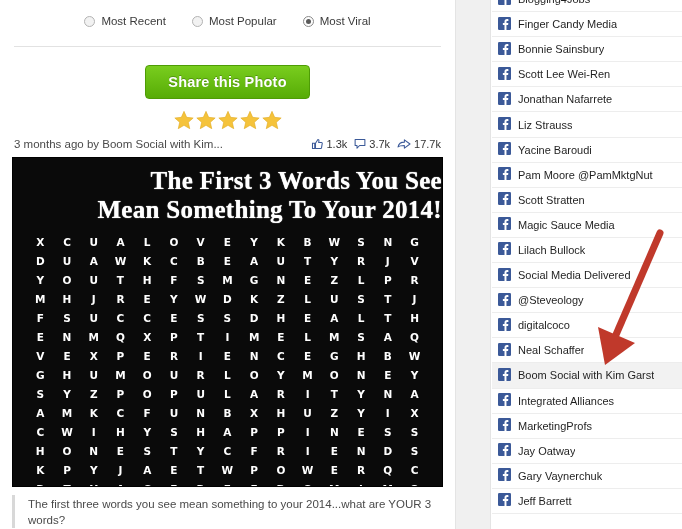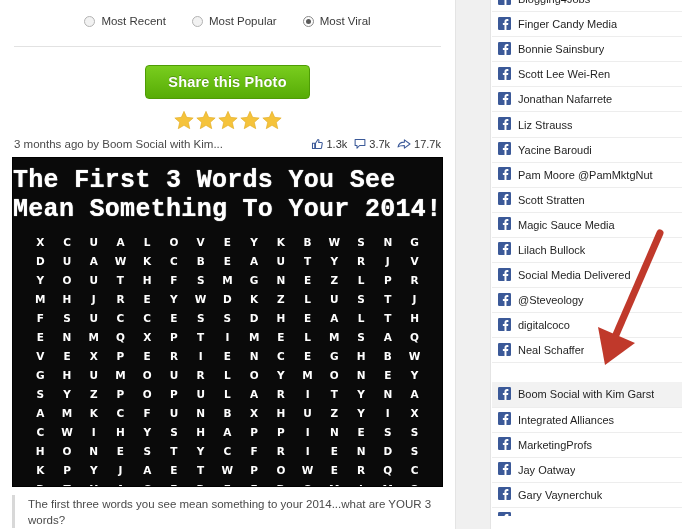--- a/index.html
+++ b/index.html
@@ -65,22 +65,22 @@
   .photo {
     position: relative;
     margin: 7px 12px 0 12px;
     background: #0a0a0a;
     height: 330px;
     border: 1px solid #000;
     box-sizing: border-box;
     overflow: hidden;
   }
   .photo-title {
-    text-align:left; color:#fff;
-    font-family: Liberation Mono, monospace;
+    text-align:right; color:#fff;
+    font-family: Liberation Serif, serif;
     font-weight: bold;
     font-size: 25px;
     line-height: 29px;
     padding-top: 8px;
     letter-spacing: .3px;
     text-shadow: 0 0 1px #fff;
   }
   .grid {
     margin: 10px 14px 0 14px;
     display: grid;
@@ -120,21 +120,21 @@
   .fan-item {
     display:flex; align-items:center; gap:7px;
     height: 25.1px;
     padding-left: 6px;
     border-bottom: 1px solid #ededed;
     box-sizing: border-box;
     font-size: 11px;
     color: #1f1f1f;
     white-space: nowrap;
   }
-  .fan-item.highlight { background:#f2f2f2;margin-top:19px; }
+  .fan-item.highlight { background:#f2f2f2; }
   .fb-icon { flex: none; }
   .fan-name { overflow:hidden; text-overflow: clip; }
 
   
   .arrow-svg { position:absolute; left:455px; top:225px; pointer-events:none; }
 </style>
 </head>
 <body>
 
 <div class="page">

